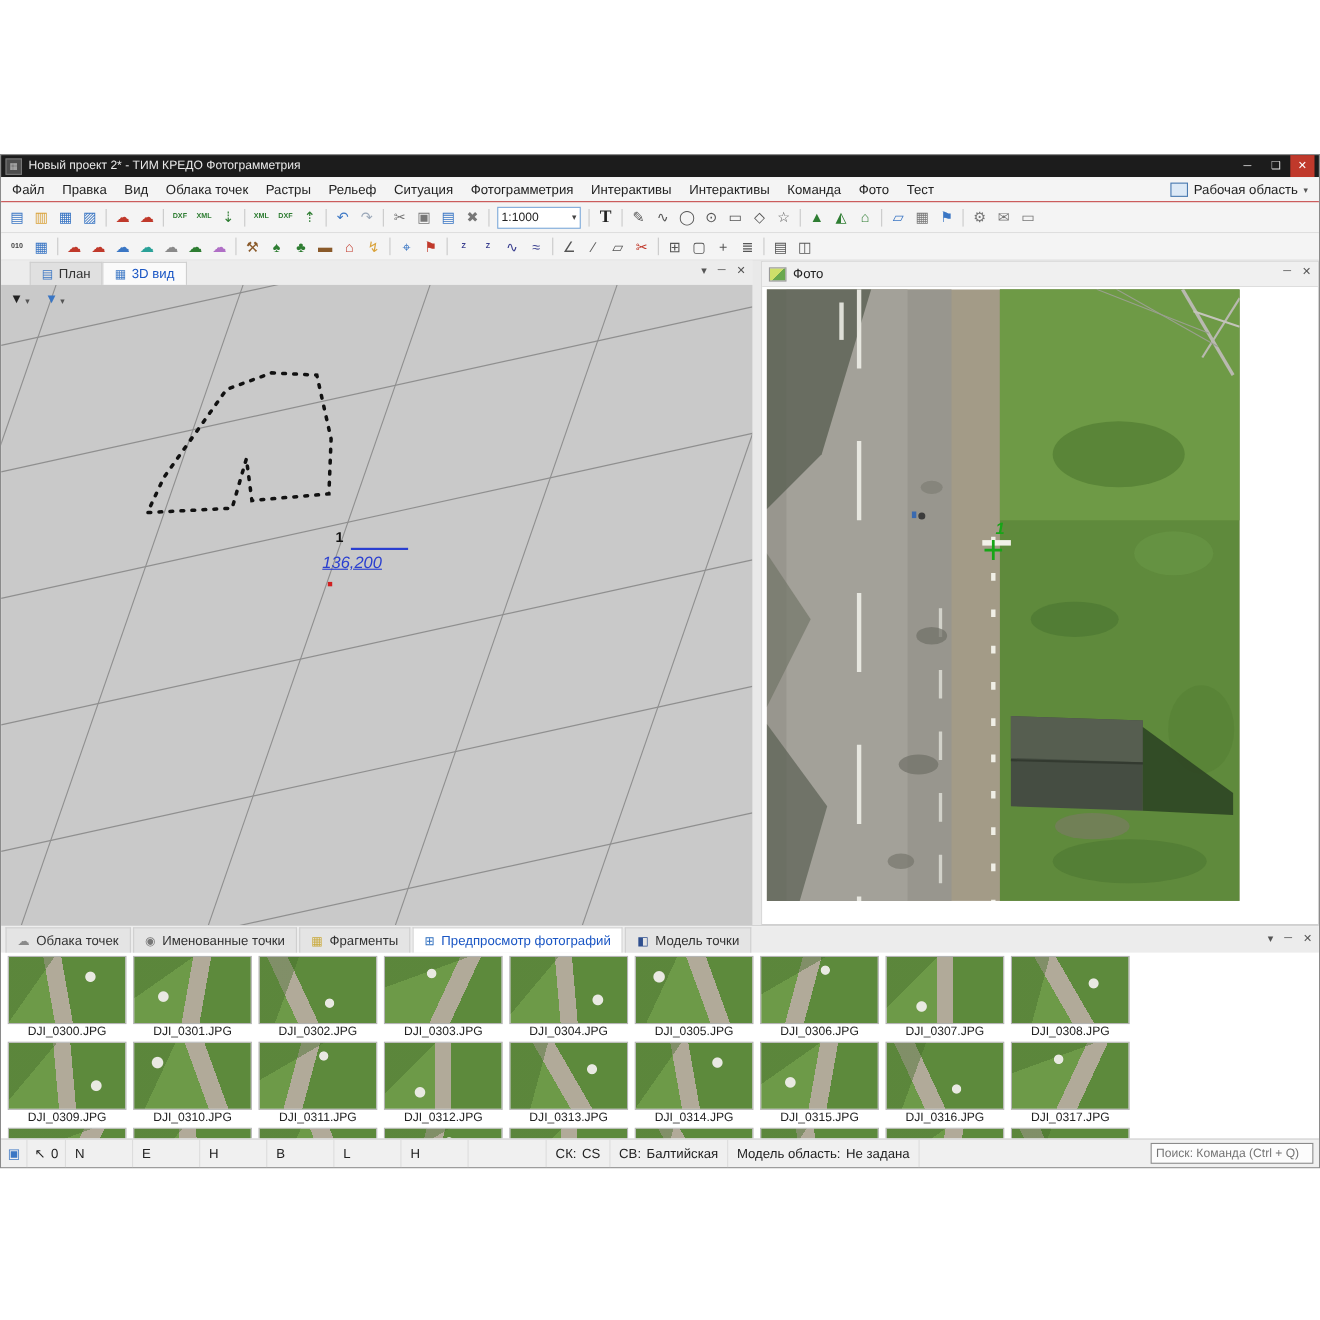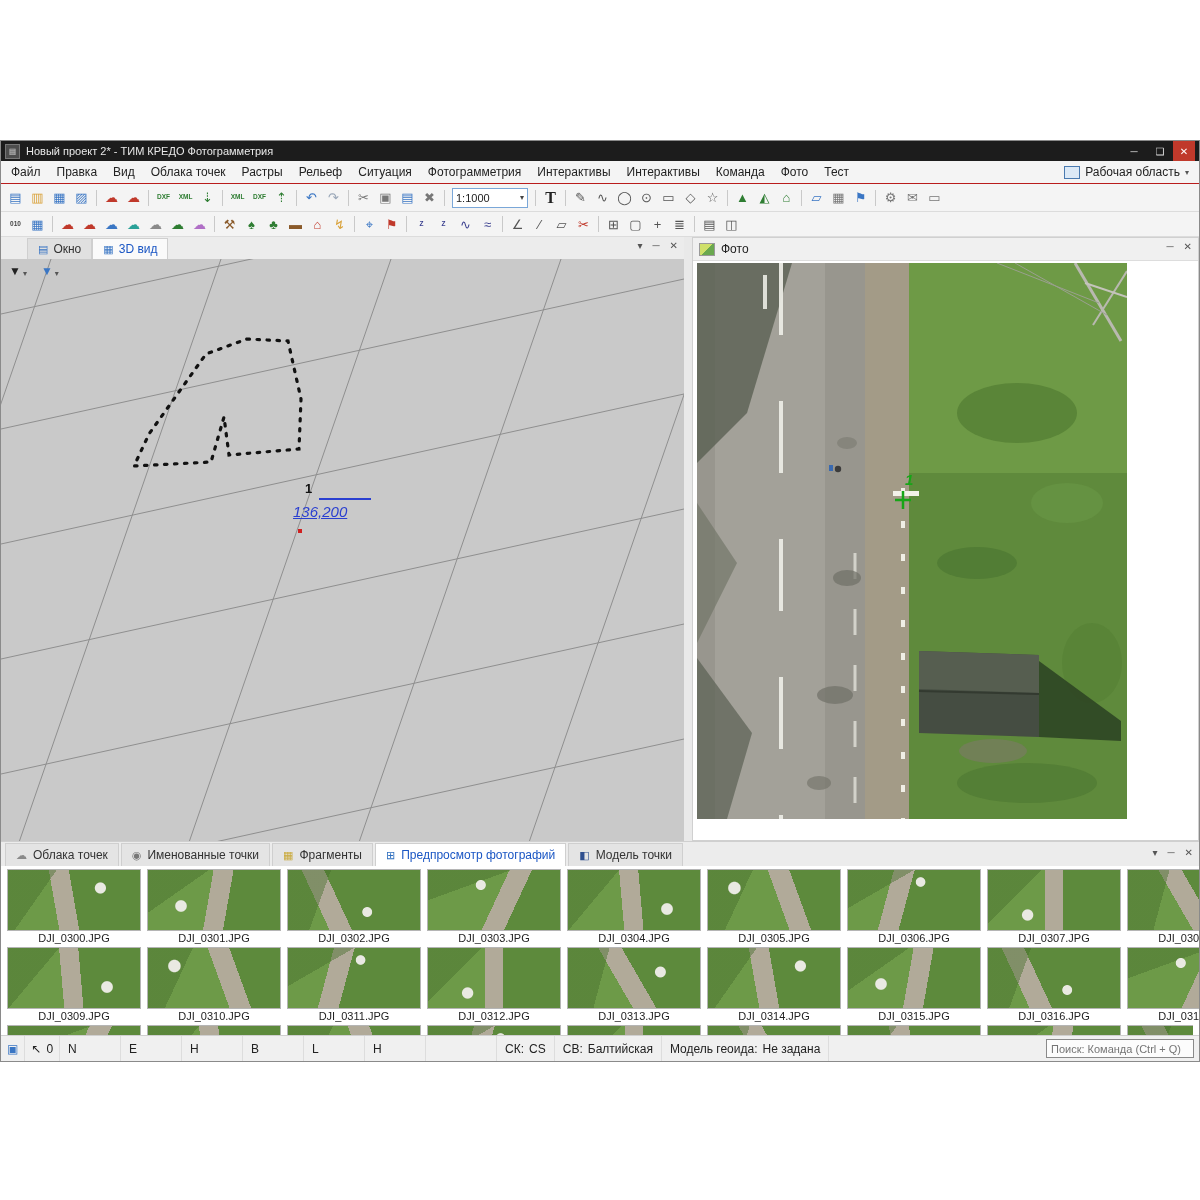--- a/index.html
+++ b/index.html
@@ -54,21 +54,21 @@
   .photo-body{flex:1 1 auto;position:relative;background:#fff;min-height:0;}
   .photo-body svg{position:absolute;left:4px;top:2px;}
   
   .bottom-panel{height:193px;flex:0 0 auto;display:flex;flex-direction:column;background:#fff;border-top:1px solid #cfcfcf;}
   .btabs{height:24px;flex:0 0 auto;background:#ececec;display:flex;align-items:flex-end;gap:2px;padding-left:4px;position:relative;}
   .btab{height:22px;display:flex;align-items:center;gap:6px;padding:0 10px;font-size:12px;background:#e4e4e4;border:1px solid #cfcfcf;border-bottom:none;color:#333;}
   .btab.active{background:#ffffff;color:#1a56c4;}
   .btab-icon{font-size:11px;}
   .thumbs{flex:1 1 auto;overflow:hidden;background:#fff;padding:3px 6px 0 6px;}
   .thumb-row{display:flex;gap:6px;margin-bottom:2px;}
-  .thumb{width:134px;flex:0 0 auto;}
+  .thumb{width:108px;flex:0 0 auto;}
   .thumb-img{height:62px;border:1px solid #b5b5b5;box-sizing:border-box;}
   .thumb-label{text-align:center;font-size:11px;color:#222;height:14px;line-height:14px;white-space:nowrap;}
   .thumb-row.partial{height:13px;overflow:hidden;}
   
   .statusbar{height:25px;flex:0 0 auto;background:#f0f0f0;border-top:1px solid #d0d0d0;display:flex;align-items:center;font-size:12px;}
   .scell{padding:0 8px;height:100%;display:flex;align-items:center;gap:5px;border-right:1px solid #ddd;white-space:nowrap;}
   .scell.icon-cell{padding:0 6px;font-size:12px;}
   .scell.coord{width:44px;}
   .sspace{width:70px;height:100%;border-right:1px solid #ddd;}
   .sflex{flex:1 1 auto;height:100%;}
@@ -205,21 +205,21 @@
       <span class="tool" style="color: rgb(85, 85, 85);">▤</span>
       <span class="tool" style="color: rgb(85, 85, 85);">◫</span>
     </div>
 
   <div class="main">
 
     <div class="left-pane">
       <div class="pane-tabs" id="left-tabs">
         <div class="ptab">
             <span class="ptab-icon">▤</span>
-            <span>Окно</span>
+            <span>План</span>
           </div>
           <div class="ptab active">
             <span class="ptab-icon">▦</span>
             <span>3D вид</span>
           </div>
           <span class="pane-ctrls">
           <span class="pctl">▾</span>
           <span class="pctl">─</span>
           <span class="pctl">✕</span>
         </span>
@@ -463,20 +463,20 @@
       <div class="sspace"></div>
       <div class="scell">
         <span>СК:</span>
         <span>CS</span>
       </div>
       <div class="scell">
         <span>СВ:</span>
         <span>Балтийская</span>
       </div>
       <div class="scell">
-        <span>Модель геоида:</span>
+        <span>Модель область:</span>
         <span>Не задана</span>
       </div>
       <div class="sflex"></div>
       <input class="search-box" placeholder="Поиск: Команда (Ctrl + Q)" style="">
     </div>
 
 </div>
 
 </body></html>

